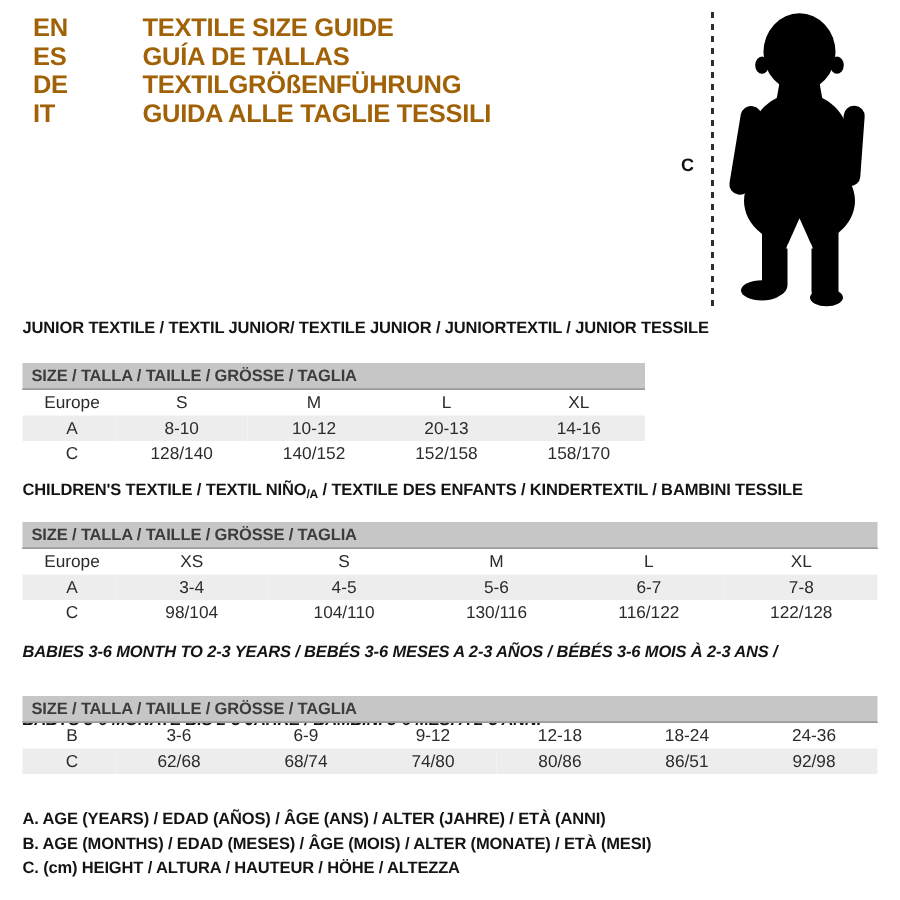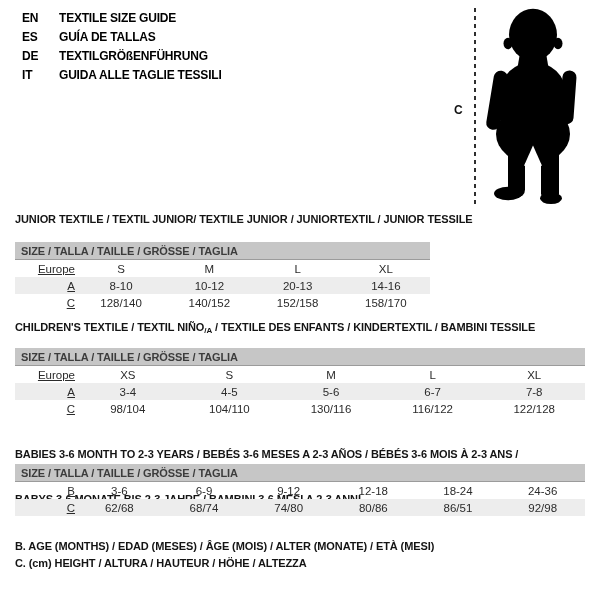--- a/index.html
+++ b/index.html
@@ -2,37 +2,37 @@
 <html><head>
 <meta charset="utf-8">
 <style>
   html,body{margin:0;padding:0;background:#fff;}
   .page{
     position:relative;width:600px;height:600px;background:#ffffff;overflow:hidden;
     font-family:"Liberation Sans", sans-serif;color:#1a1a1a;
   }
   
   .lang-list{position:absolute;left:22px;top:9px;}
-  .lang-row{display:flex;font-weight:bold;font-size:12px;line-height:19px;letter-spacing:-0.2px;color:#000000;}
+  .lang-row{display:flex;font-weight:bold;font-size:17px;line-height:19px;letter-spacing:-0.2px;color:#a16207;gap:36px;}
   .lang-code{width:37px;}
   
   .dash-line{position:absolute;left:474px;top:8px;width:2px;height:198px;
     background:repeating-linear-gradient(to bottom,#2e2e2e 0 4px,transparent 4px 8px);}
   .measure-c{position:absolute;left:454px;top:103px;font-weight:bold;font-size:12px;color:#111;}
   .baby-svg{position:absolute;left:482px;top:5px;width:100px;height:202px;}
   
   .sec-title{position:absolute;font-size:11px;font-weight:bold;letter-spacing:-0.1px;color:#141414;line-height:15px;white-space:pre;}
   .sec-title .subscript{font-size:8px;vertical-align:-2px;}
   
   table.size-table{position:absolute;border-collapse:collapse;table-layout:fixed;font-size:11.5px;color:#2b2b2b;}
   table.size-table th.bar{
     background:#c6c6c6;text-align:left;font-weight:bold;font-size:11px;color:#3c3c3c;
     padding:2px 6px;height:13px;border-bottom:1px solid #9b9b9b;letter-spacing:-0.1px;margin-top:30px;}
   table.size-table td{height:15px;padding:1px 2px;text-align:center;font-weight:normal;}
-  table.size-table td:first-child{text-align:right;padding-left:6px;text-decoration:underline;}
+  table.size-table td:first-child{text-align:center;padding-left:6px;}
   table.size-table tr.alt{background:#ededed;}
   col.c-label{width:62px;}
   
   .legend{position:absolute;left:15px;top:538px;font-weight:bold;font-size:11px;line-height:16.5px;letter-spacing:-0.1px;color:#141414;}
 </style>
 </head>
 <body>
 
 <div class="page">
 
@@ -153,21 +153,21 @@
         <td>C</td>
         <td>98/104</td>
         <td>104/110</td>
         <td>130/116</td>
         <td>116/122</td>
         <td>122/128</td>
       </tr>
     </tbody>
   </table>
 
-  <div class="sec-title" style="left:15px;top:417px;">
+  <div class="sec-title" style="left:15px;top:398px;font-style:italic;">
     <div>BABIES 3-6 MONTH TO 2-3 YEARS / BEBÉS 3-6 MESES A 2-3 AÑOS / BÉBÉS 3-6 MOIS À 2-3 ANS /</div>
     <div>BABYS 3-6 MONATE BIS 2-3 JAHRE / BAMBINI 3-6 MESI A 2-3 ANNI</div>
   </div>
 
   <table class="size-table" style="left:15px;top:464px;width:570px;">
     <colgroup>
         <col class="c-label">
         <col>
         <col>
         <col>
@@ -196,17 +196,18 @@
         <td>68/74</td>
         <td>74/80</td>
         <td>80/86</td>
         <td>86/51</td>
         <td>92/98</td>
       </tr>
     </tbody>
   </table>
 
   <div class="legend">
+    <div>A. AGE (YEARS) / EDAD (AÑOS) / ÂGE (ANS) / ALTER (JAHRE) / ETÀ (ANNI)</div>
     <div>B. AGE (MONTHS) / EDAD (MESES) / ÂGE (MOIS) / ALTER (MONATE) / ETÀ (MESI)</div>
     <div>C. (cm) HEIGHT / ALTURA / HAUTEUR / HÖHE / ALTEZZA</div>
   </div>
 
 </div>
 
 </body></html>

